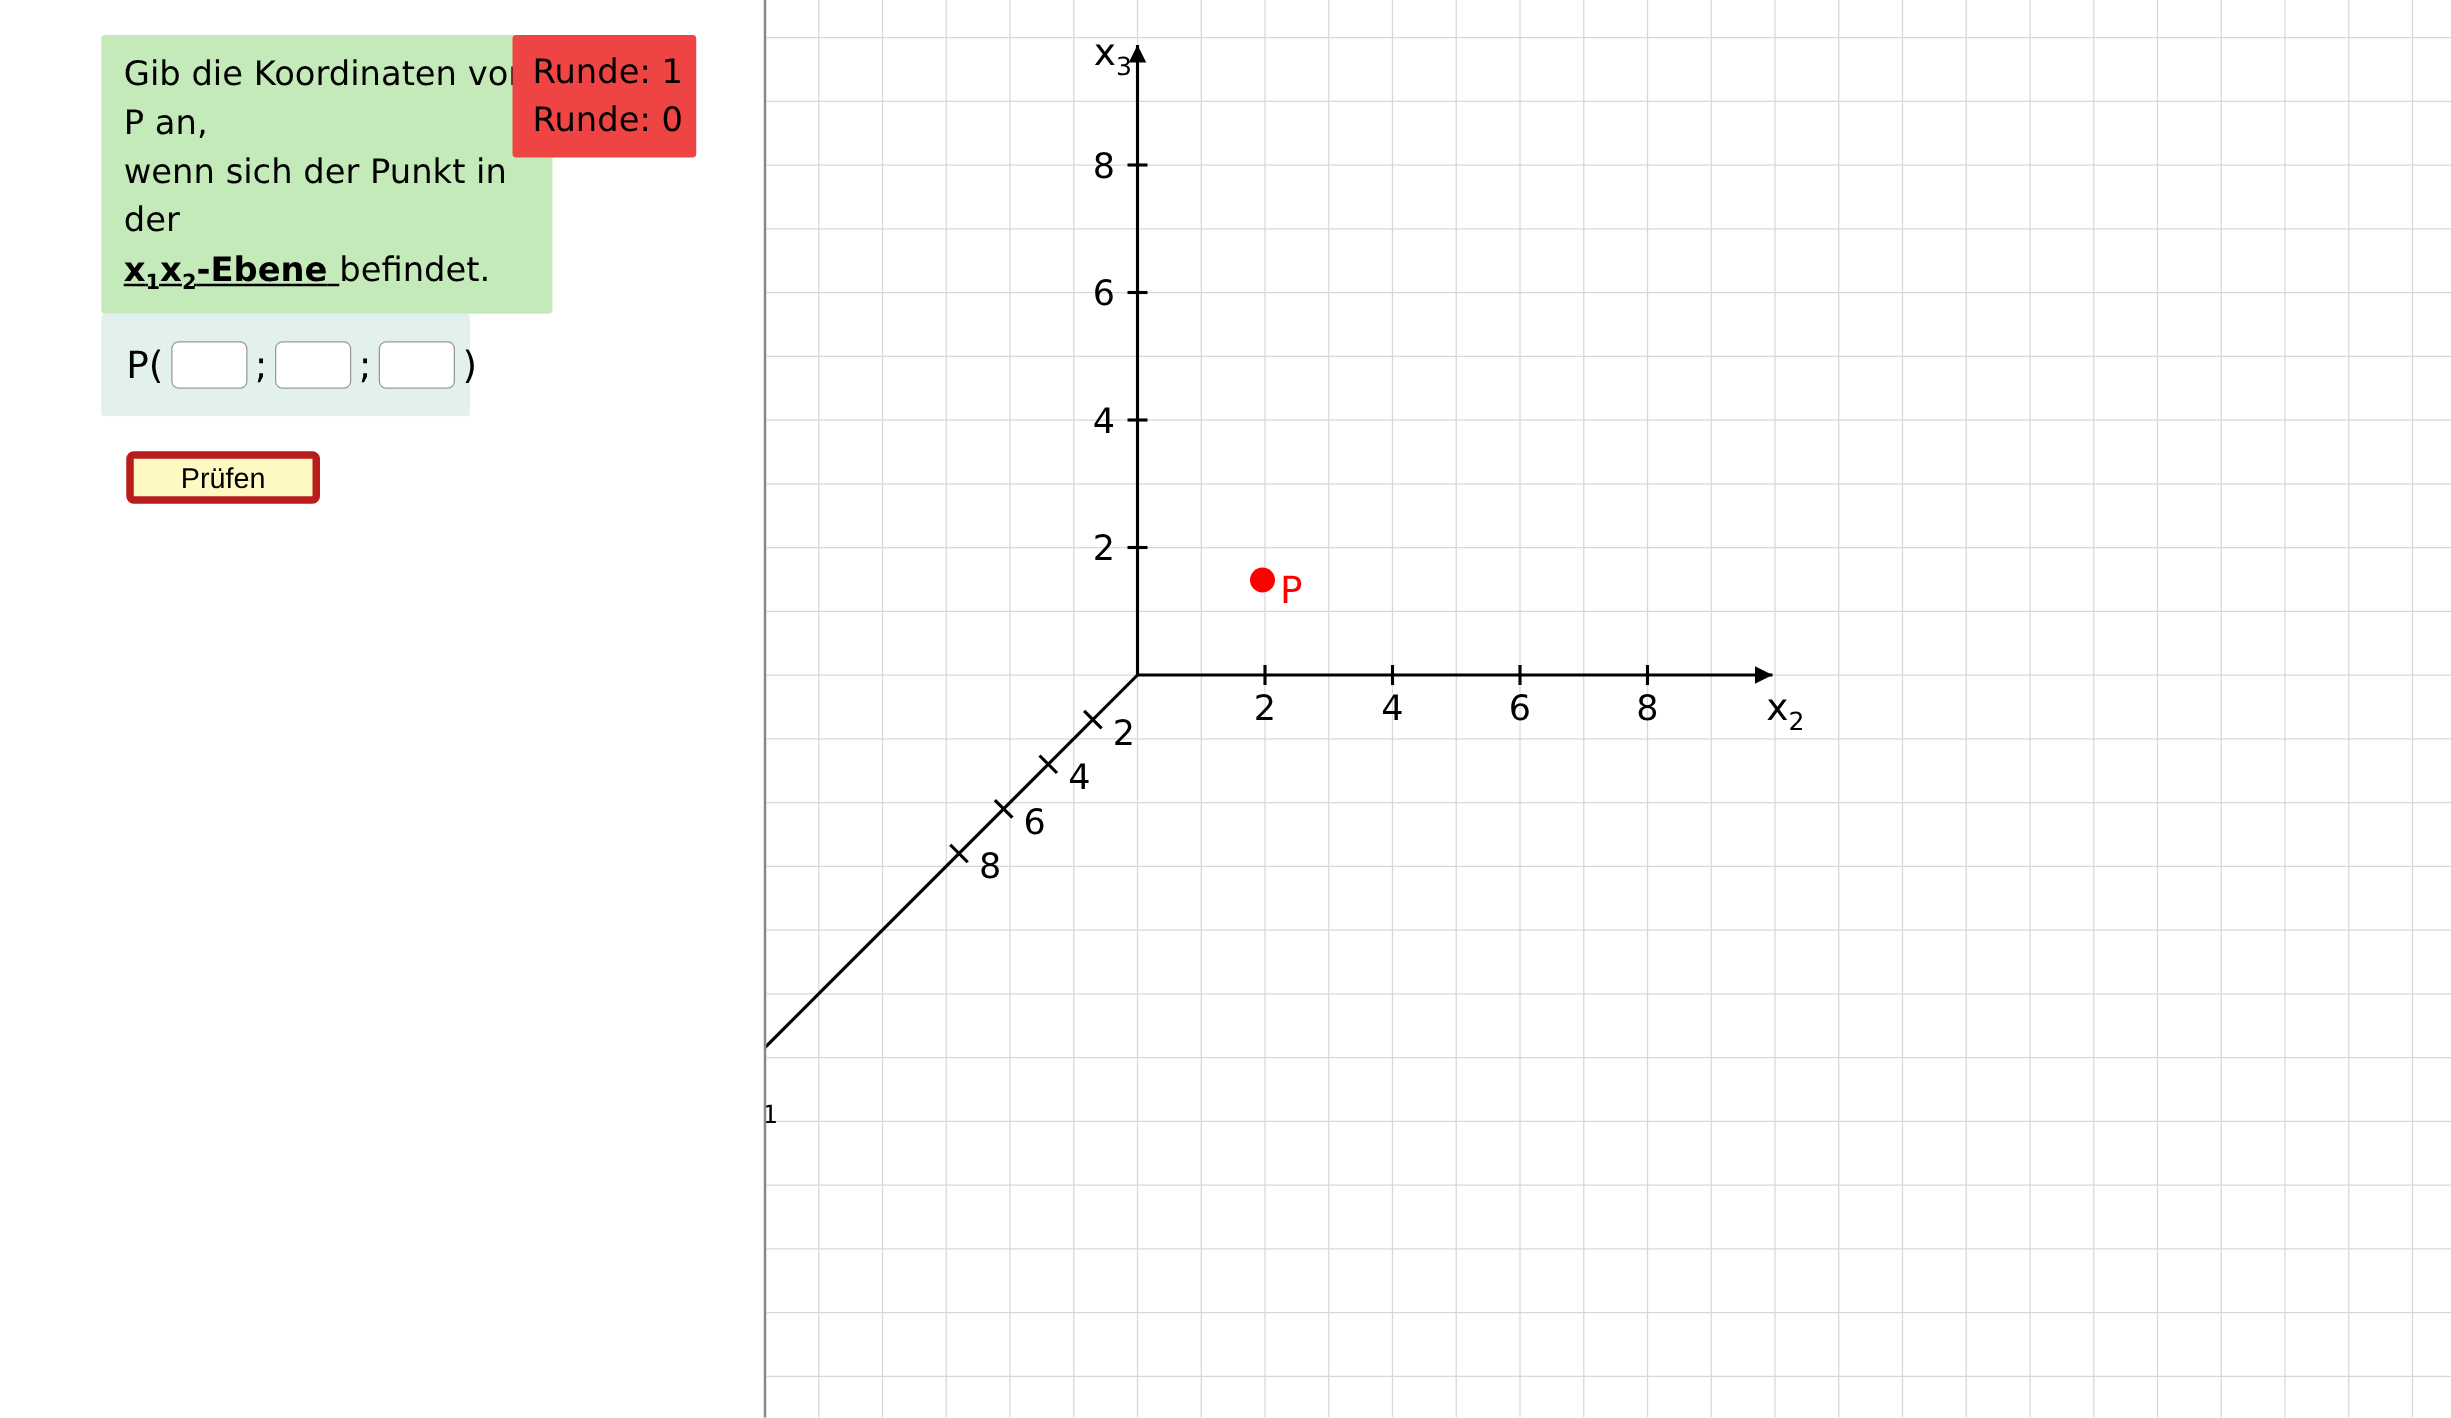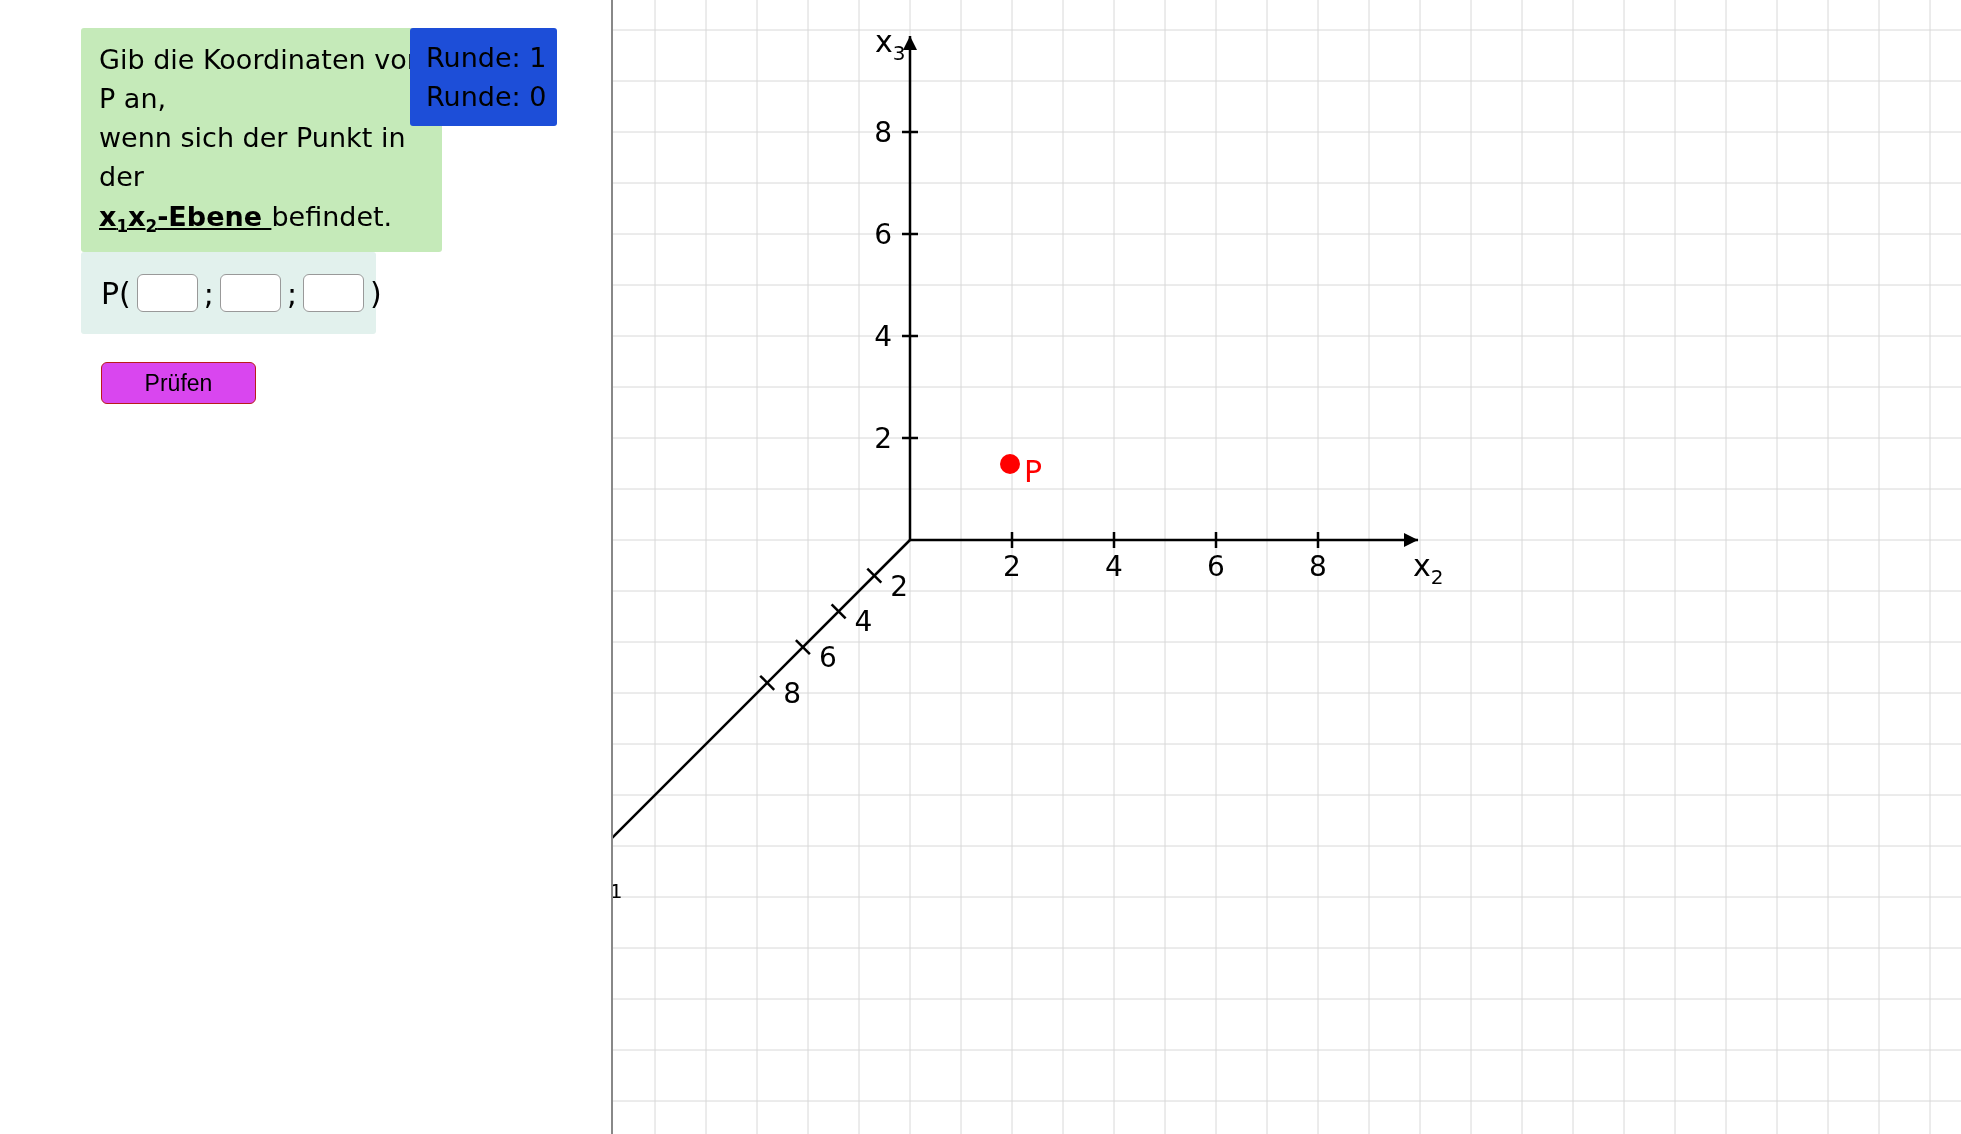--- a/index.html
+++ b/index.html
@@ -26,21 +26,21 @@
     line-height: 1.45;
     border-radius: 3px;
     width: 325px;
   }
   .prompt-box .bold { font-weight: bold; text-decoration: underline; }
   .prompt-box sub { font-size: 0.62em; }
   .score-box {
     position: absolute;
     left: 370px;
     top: 0;
-    background: #1d4ed8;
+    background: #ef4444;
     padding: 10px 16px;
     font-size: 27px;
     line-height: 1.45;
     border-radius: 3px;
     width: 115px;
   }
   .score-row { white-space: nowrap; }
   .input-box {
     background: #e2f1ed;
     margin-top: 0;
@@ -58,22 +58,22 @@
     font-size: 22px;
     text-align: center;
     border: 1px solid #999;
     border-radius: 6px;
   }
   .check-button {
     margin-top: 28px;
     margin-left: 20px;
     width: 155px;
     height: 42px;
-    background: #d946ef;
-    border: 1px solid #b91c1c;
+    background: #fef9c3;
+    border: 6px solid #b91c1c;
     border-radius: 6px;
     font-size: 23px;
     cursor: pointer;
   }
 
   .graph-pane {
     position: absolute;
     left: 611px;
     top: 0;
     width: 1350px;

